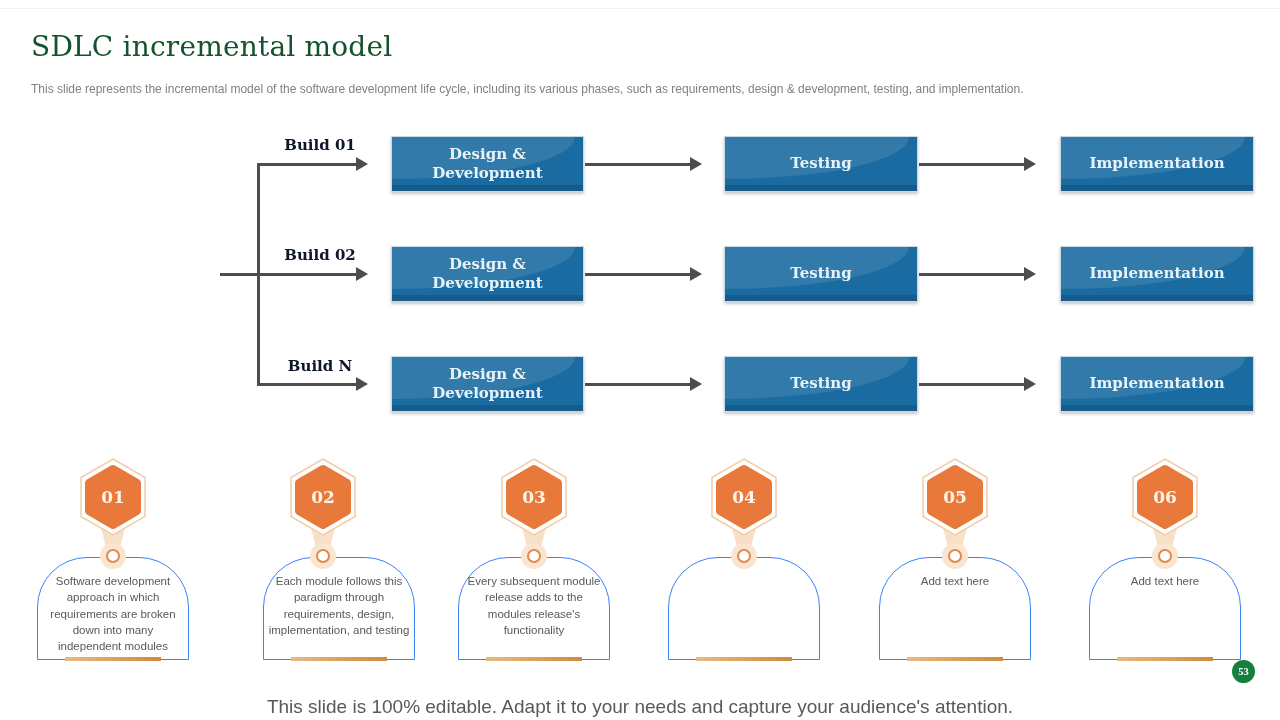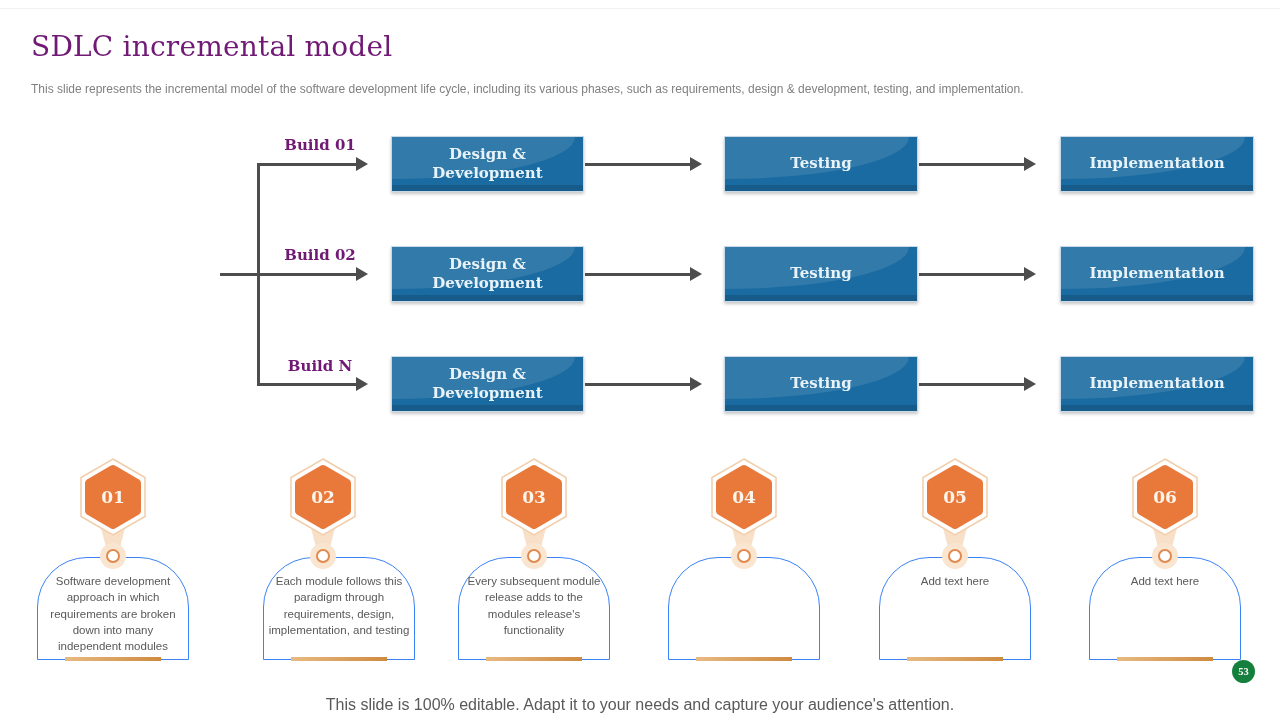--- a/index.html
+++ b/index.html
@@ -3,21 +3,21 @@
 <meta charset="utf-8">
 <style>
   html,body{margin:0;padding:0;background:#888;}
   .slide{
     position:relative;width:1280px;height:720px;background:#ffffff;
     font-family:"Liberation Sans", sans-serif;overflow:hidden;margin:0 auto;
   }
   .top-divider{position:absolute;top:8px;left:0;width:1280px;height:1px;background:#f1f1f1;}
   .title{
     position:absolute;left:31px;top:30px;width:900px;
-    font-family:"DejaVu Serif", serif;font-size:28px;color:#701a75;letter-spacing:.2px;
+    font-family:"DejaVu Serif", serif;font-size:28px;color:#14532d;letter-spacing:.2px;
   }
   .subtitle{
     position:absolute;left:31px;top:82px;width:1200px;
     font-size:12px;color:#808080;
   }
   
   .fbox{
     position:absolute;height:56px;background:#1a6ba1;
     border:1px solid #c9dae6;box-sizing:border-box;
     box-shadow:0 2px 3px rgba(0,0,0,.22), inset 0 -6px 0 rgba(0,0,0,.14);
@@ -34,21 +34,21 @@
     font-family:"DejaVu Serif", serif;font-weight:bold;font-size:15px;
     color:#e8f3f9;text-align:center;line-height:1.3;padding:0 14px;
   }
   
   .hline{position:absolute;height:3px;background:#4d4d4d;}
   .vline{position:absolute;width:3px;background:#4d4d4d;}
   .ahead{position:absolute;width:0;height:0;border-top:7px solid transparent;
          border-bottom:7px solid transparent;border-left:12px solid #4d4d4d;}
   .build-label{
     position:absolute;width:140px;left:250px;text-align:center;
-    font-family:"DejaVu Serif", serif;font-weight:bold;font-size:15px;color:#701a75;
+    font-family:"DejaVu Serif", serif;font-weight:bold;font-size:15px;color:#0f172a;
   }
   
   .step-card{
     position:absolute;top:557px;width:152px;height:103px;background:#fff;
     border:1px solid #3b82f6;box-sizing:border-box;border-radius:50px 50px 0 0;
   }
   .step-text{
     padding:15px 4px 0;font-size:11.5px;line-height:1.42;color:#595959;text-align:center;
   }
   .step-underline{
@@ -60,21 +60,21 @@
   .pin-halo{position:absolute;top:543px;width:26px;height:26px;border-radius:50%;background:#fae5d1;}
   .pin-circle{position:absolute;top:549px;width:14px;height:14px;border-radius:50%;
     background:#ffffff;border:2px solid #e08a4e;box-sizing:border-box;}
   .badge{position:absolute;top:458px;}
   .badge text{
     font-family:"DejaVu Serif", serif;font-weight:bold;font-size:17px;fill:#fdf4ea;
   }
   
   .footer-text{
     position:absolute;left:0;top:696px;width:1280px;text-align:center;
-    font-size:16px;color:#595959;
+    font-size:19px;color:#595959;
   }
   .page-badge{
     position:absolute;left:1232px;top:660px;width:23px;height:23px;border-radius:50%;
     background:#15803d;color:#fff;font-size:10.5px;font-weight:bold;
     display:flex;align-items:center;justify-content:center;font-family:Liberation Serif, serif;
   }
 </style>
 </head>
 <body>
 

